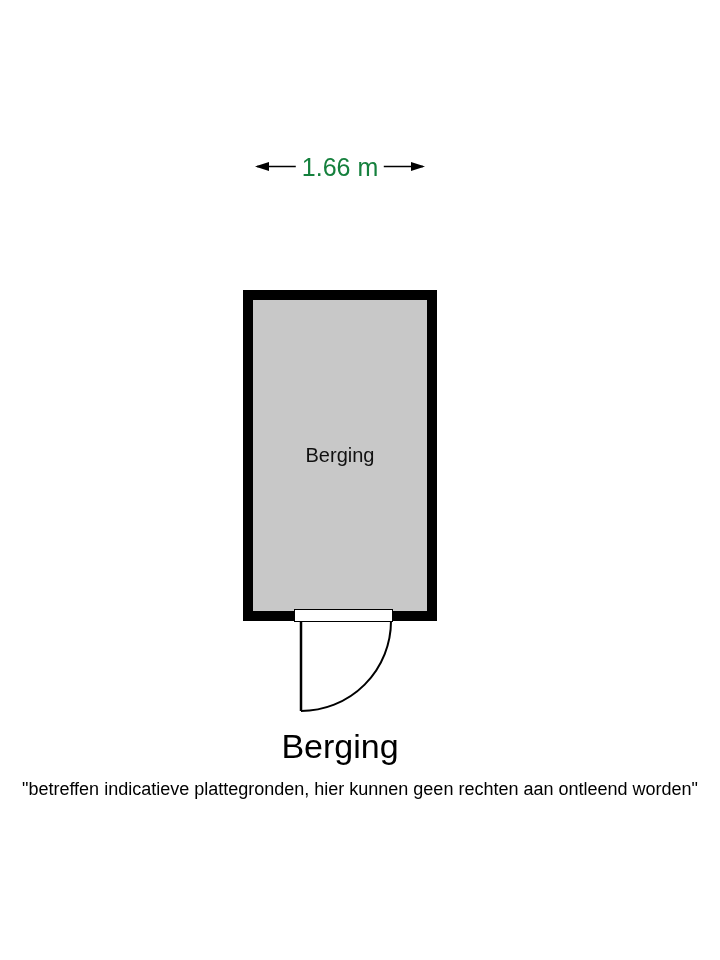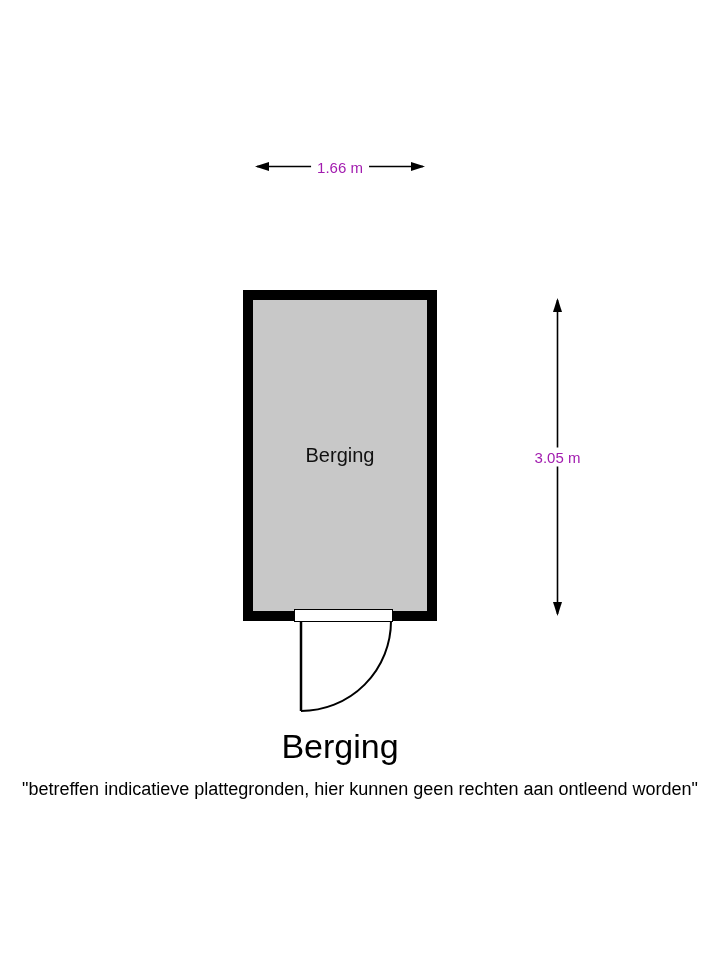--- a/index.html
+++ b/index.html
@@ -69,23 +69,23 @@
     width: 15px;
     height: 318px;
   }
   .dim-label {
     position: absolute;
     left: 50%;
     top: 50%;
     transform: translate(-50%, -50%);
     background: #ffffff;
     padding: 1px 6px;
-    font-size: 15px;
+    font-size: 25px;
     white-space: nowrap;
-    color: #a21caf;
+    color: #15803d;
   }
 
   
   .plan-title {
     position: absolute;
     left: 203px;
     top: 729px;
     width: 274px;
     text-align: center;
     font-size: 34px;
@@ -121,26 +121,18 @@
     <span class="room-label">Berging</span>
   </div>
 
   <div class="door-opening"></div>
 
   <svg class="door-swing" width="115" height="110" viewBox="0 0 115 110">
     <line x1="11" y1="6" x2="11" y2="96" stroke="#000000" stroke-width="2.5"></line>
     <path d="M 101 6 A 90 90 0 0 1 11 96" fill="none" stroke="#000000" stroke-width="2"></path>
   </svg>
 
-  <div class="dim-v">
-    <svg width="15" height="318" viewBox="0 0 15 318">
-      <line x1="7.5" y1="2" x2="7.5" y2="316" stroke="#000000" stroke-width="1.6"></line>
-      <polygon points="7.5,0 3,14 12,14" fill="#000000"></polygon>
-      <polygon points="7.5,318 3,304 12,304" fill="#000000"></polygon>
-    </svg>
-    <span class="dim-label">3.05 m</span>
-  </div>
 
   <div class="plan-title">Berging</div>
 
   <div class="disclaimer">"betreffen indicatieve plattegronden, hier kunnen geen rechten aan ontleend worden"</div>
 
 </div>
 
 </body></html>

